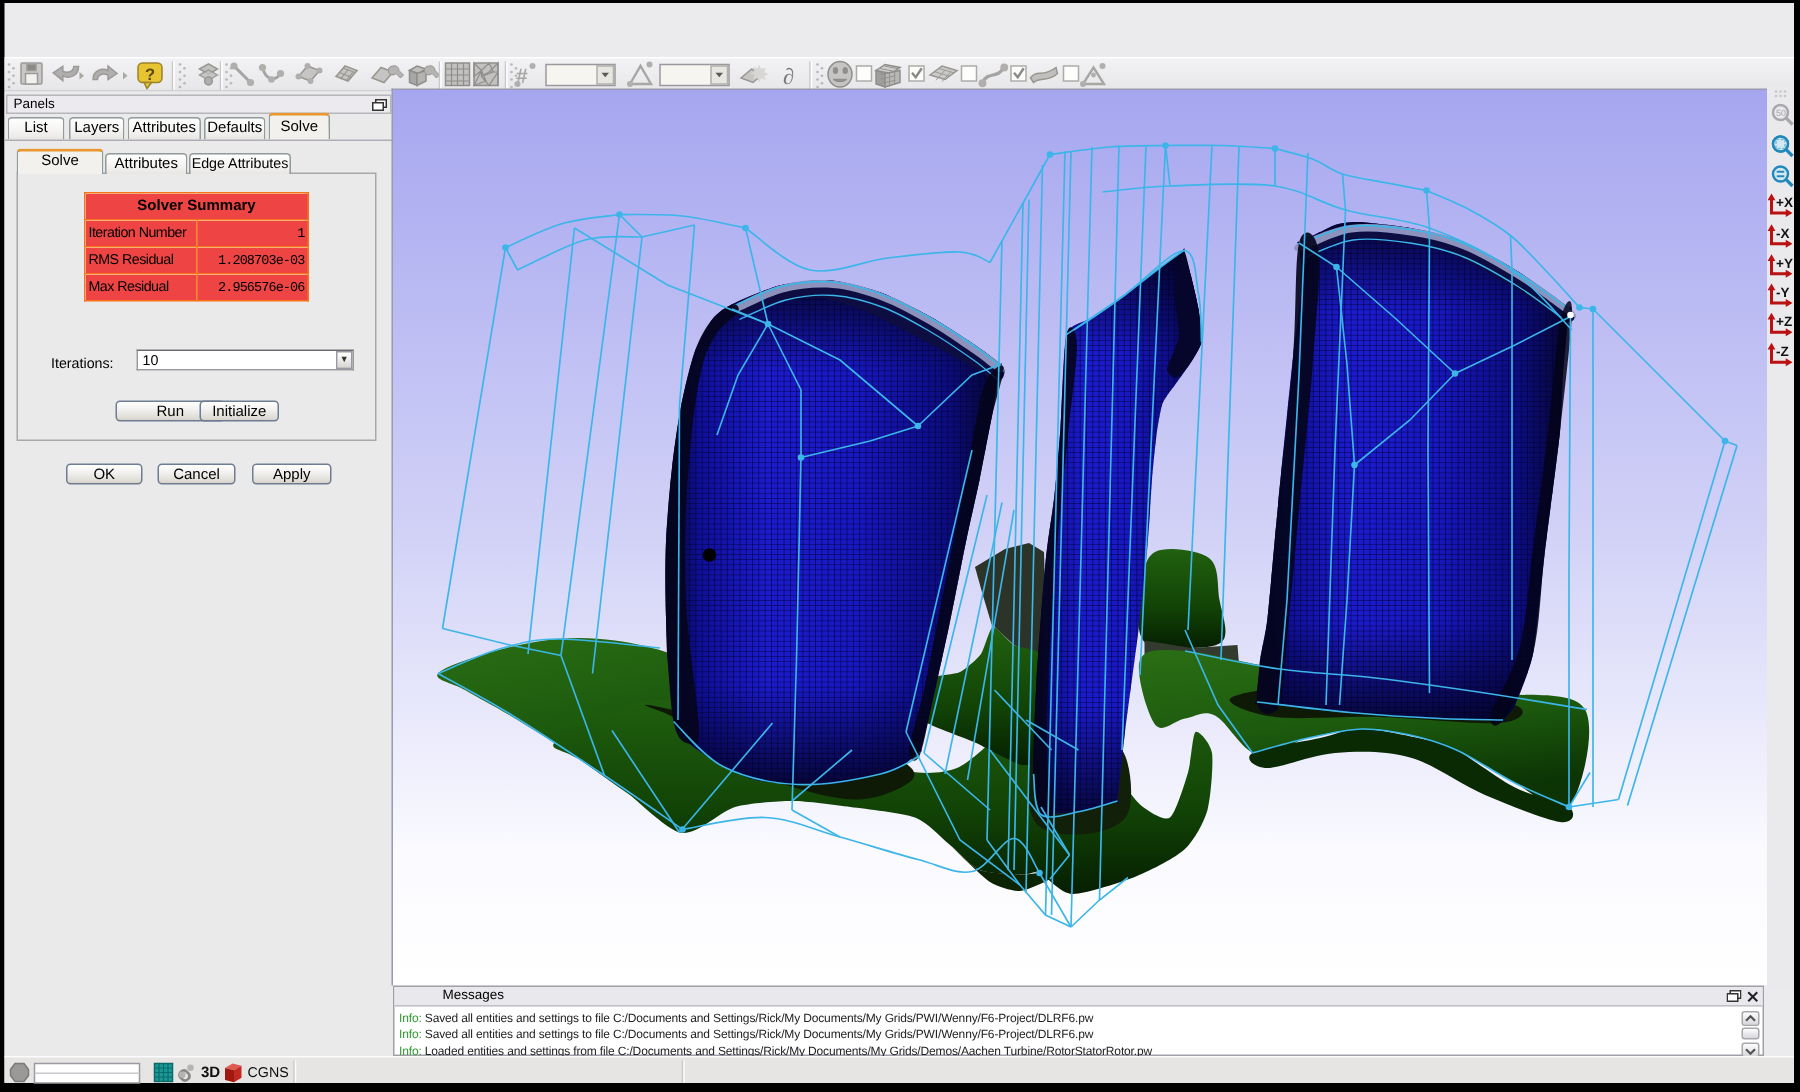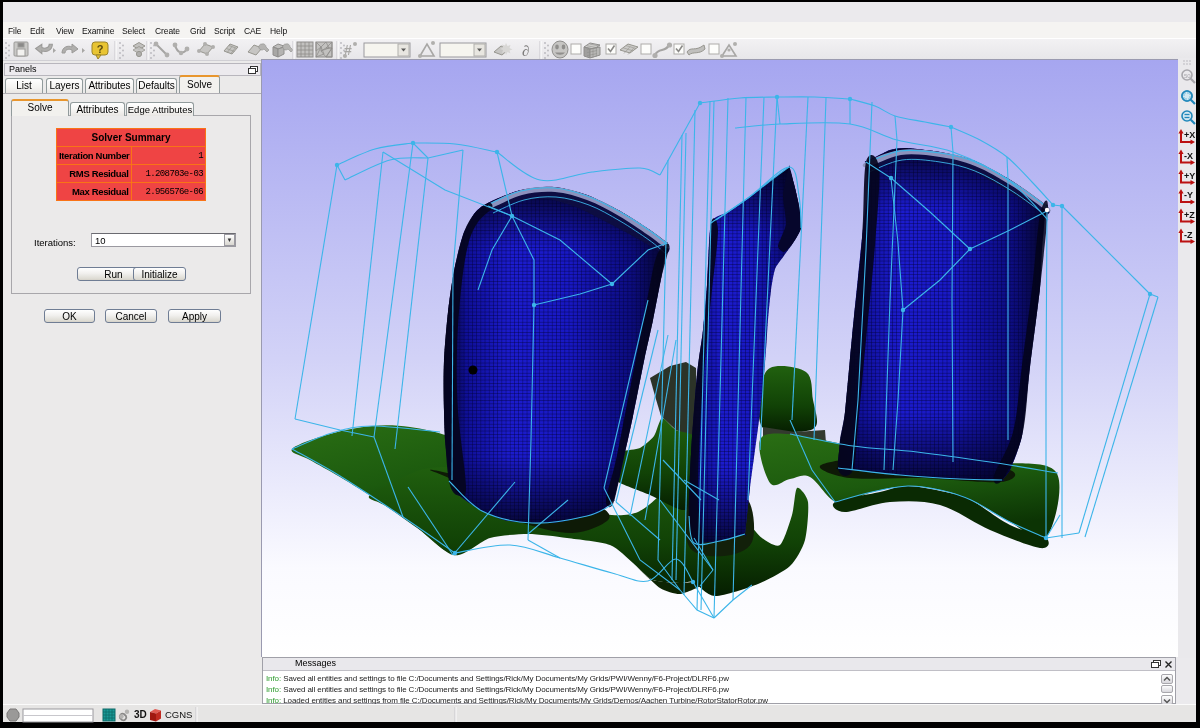--- a/index.html
+++ b/index.html
@@ -30,53 +30,41 @@
 #panelhdr { position:absolute; left:1px; top:2px; width:257px; height:13px; background:#eceaee; border:1px solid #b8b6bd; font-size:9px; color:#000; }
 .tab { position:absolute; font-size:10px; color:#000; text-align:center; white-space:nowrap; overflow:hidden;
   background:linear-gradient(180deg,#ffffff,#f4f3f1 60%,#e8e6e3); border:1px solid #919b9c; border-bottom:none; border-radius:3px 3px 0 0; }
 .tab.active { border-top:2px solid #e8962e; background:#f2f1ee; }
 .btn { position:absolute; font-size:10px; color:#000; text-align:center;
   background:linear-gradient(180deg,#ffffff,#f1f0ee 45%,#dddbd3 90%,#d4d1c8); border:1px solid #6f7d94; border-radius:3px; }
 
 
 #stable { position:absolute; left:53px; top:67px; width:150px; border-collapse:collapse; font-size:9.5px; table-layout:fixed; }
 #stable td { border:1px solid #f97316; background:#ef4444; height:18px; padding:0 2px; white-space:nowrap; overflow:hidden; }
-#stable .lab { font-weight:bold; letter-spacing:-0.35px; width:81px;text-align:right; }
+#stable .lab { font-weight:normal; letter-spacing:-0.35px; width:81px; }
 #stable .val { text-align:right; font-family:"Liberation Mono",monospace; font-size:9px; letter-spacing:-0.6px; }
 
 
 #viewport { position:absolute; left:258px; top:57px; width:917px; height:598px; border-left:1px solid #9a9ab0; border-top:1px solid #9a9ab0; }
 
 
 #rtools { position:absolute; left:1175px; top:56px; width:18px; height:600px; background:#eae9ec; }
 
 
 #messages { position:absolute; left:259px; top:655px; width:914px; height:47px; background:#fff; border:1px solid #a0a0a8; }
 #msghdr { position:absolute; left:0; top:0; width:100%; height:13px; background:#e9e8ec; border-bottom:1px solid #c0bfc6; font-size:9px; }
 .msg { position:absolute; left:3px; font-size:8px; letter-spacing:-0.1px; white-space:nowrap; color:#222; }
 .msg b { color:#2d9b2d; font-weight:normal; }
 
 
 #statusbar { position:absolute; left:0; top:702px; width:1193px; height:18px; background:#e6e5e4; border-top:1px solid #fbfbfb; }
 </style>
 </head>
 <body>
 <div id="win">
-  <div id="menubar">
-    <span style="left:5px;top:4px;">File</span>
-      <span style="left:27px;">Edit</span>
-      <span style="left:53px;">View</span>
-    <span style="left:79px;">Examine</span>
-      <span style="left:119px;">Select</span>
-      <span style="left:152px;">Create</span>
-    <span style="left:187px;">Grid</span>
-      <span style="left:211px;">Script</span>
-      <span style="left:241px;">CAE</span>
-    <span style="left:267px;">Help</span>
-  </div>
   <div id="toolbar">
   <svg width="1193" height="23" viewBox="0 0 1193 23" style="position:absolute;left:0;top:0;">
     <defs>
       <g id="dots">
             <circle cx="0" cy="3" r="0.9" fill="#b8b7bc"></circle>
             <circle cx="0" cy="8" r="0.9" fill="#b8b7bc"></circle>
             <circle cx="0" cy="13" r="0.9" fill="#b8b7bc"></circle>
             <circle cx="0" cy="18" r="0.9" fill="#b8b7bc"></circle>
             <circle cx="3" cy="5.5" r="0.9" fill="#b8b7bc"></circle>
             <circle cx="3" cy="10.5" r="0.9" fill="#b8b7bc"></circle>

